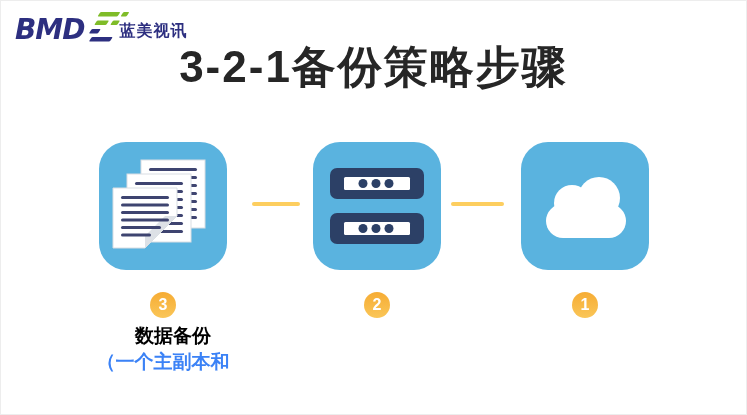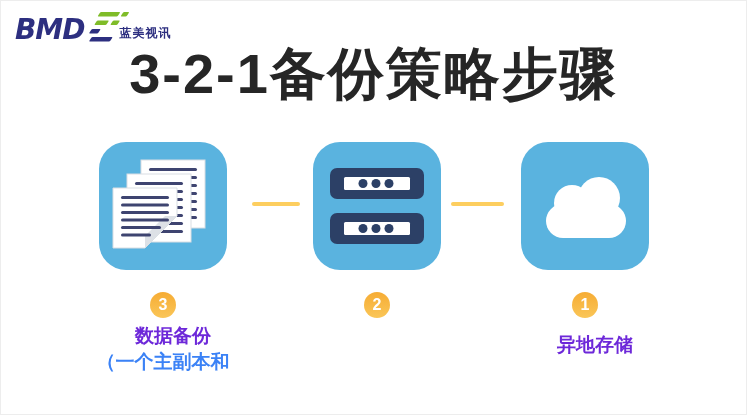--- a/index.html
+++ b/index.html
@@ -7,47 +7,47 @@
        font-family:"Liberation Sans","DejaVu Sans",sans-serif;}
   .slide{position:relative;width:745px;height:413px;background:#ffffff;
          border:1px solid #ededed;}
 
   
   .logo{position:absolute;left:14px;top:10px;display:flex;align-items:flex-end;}
   .logo-bmd{font-family:"DejaVu Sans","Liberation Sans",sans-serif;
             font-style:italic;font-weight:900;font-size:28px;line-height:1;
             color:#2d2f80;letter-spacing:-1px;}
   .logo-dashes{width:46px;height:32px;margin-left:-3px;margin-bottom:1px;overflow:visible;}
-  .logo-cn{font-size:12px;font-weight:700;color:#2d2f80;margin-left:-8px;
+  .logo-cn{font-size:16px;font-weight:700;color:#2d2f80;margin-left:-8px;
            margin-bottom:2px;letter-spacing:1px;}
 
   
   .title{position:absolute;top:38px;left:0;width:100%;margin:0;text-align:center;
-         font-size:56px;line-height:1.25;font-weight:800;color:#262626;
+         font-size:44px;line-height:1.25;font-weight:800;color:#262626;
          letter-spacing:2px;}
 
   
   .diagram{position:absolute;inset:0;}
   .col{position:absolute;top:141px;width:212px;display:flex;
        flex-direction:column;align-items:center;}
   .col1{left:56px;}
   .col2{left:270px;}
   .col3{left:478px;}
   .tile{width:128px;height:128px;}
   .tile svg{display:block;}
 
   .connector{position:absolute;height:4px;background:#fdce5f;border-radius:2px;}
   .c1{left:251px;top:201px;width:48px;}
   .c2{left:450px;top:201px;width:53px;}
 
   .badge{margin-top:22px;width:26px;height:26px;border-radius:50%;
          background:linear-gradient(180deg,#f6ac34 0%,#fac658 100%);
          color:#ffffff;font-size:16px;font-weight:700;
          display:flex;align-items:center;justify-content:center;}
-  .label{font-size:19px;font-weight:700;color:#6d28d9;margin-top:5px;
+  .label{font-size:19px;font-weight:700;color:#000000;margin-top:5px;
          line-height:26px;margin-left:20px;}
   .col2 .label,.col3 .label{margin-top:14px;}
   .sub{font-size:19px;font-weight:700;color:#3b82f6;line-height:26px;
        white-space:nowrap;}
 </style>
 </head>
 <body>
 
 <div class="slide">
 
@@ -149,17 +149,16 @@
         <svg viewBox="0 0 128 128" width="128" height="128" aria-hidden="true">
           <rect width="128" height="128" rx="27" fill="#5ab3df"></rect>
           <g fill="#ffffff">
             <circle cx="51" cy="61" r="18"></circle>
             <circle cx="78" cy="56" r="21"></circle>
             <rect x="25" y="62" width="80" height="34" rx="17"></rect>
           </g>
         </svg>
       </div>
       <div class="badge">1</div>
-      <div class="label">异地存储</div>
     </div>
 
   </div>
 </div>
 
 </body></html>

